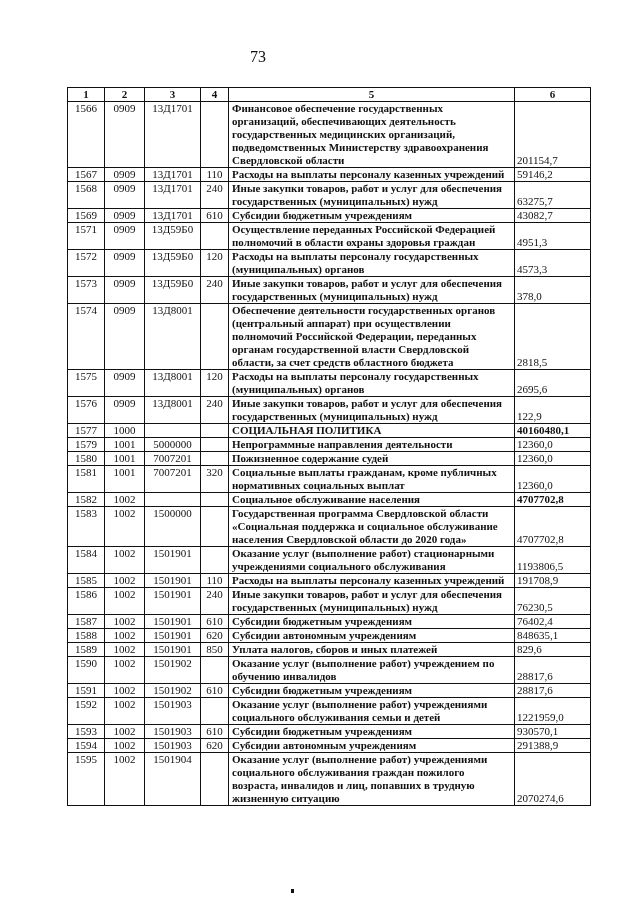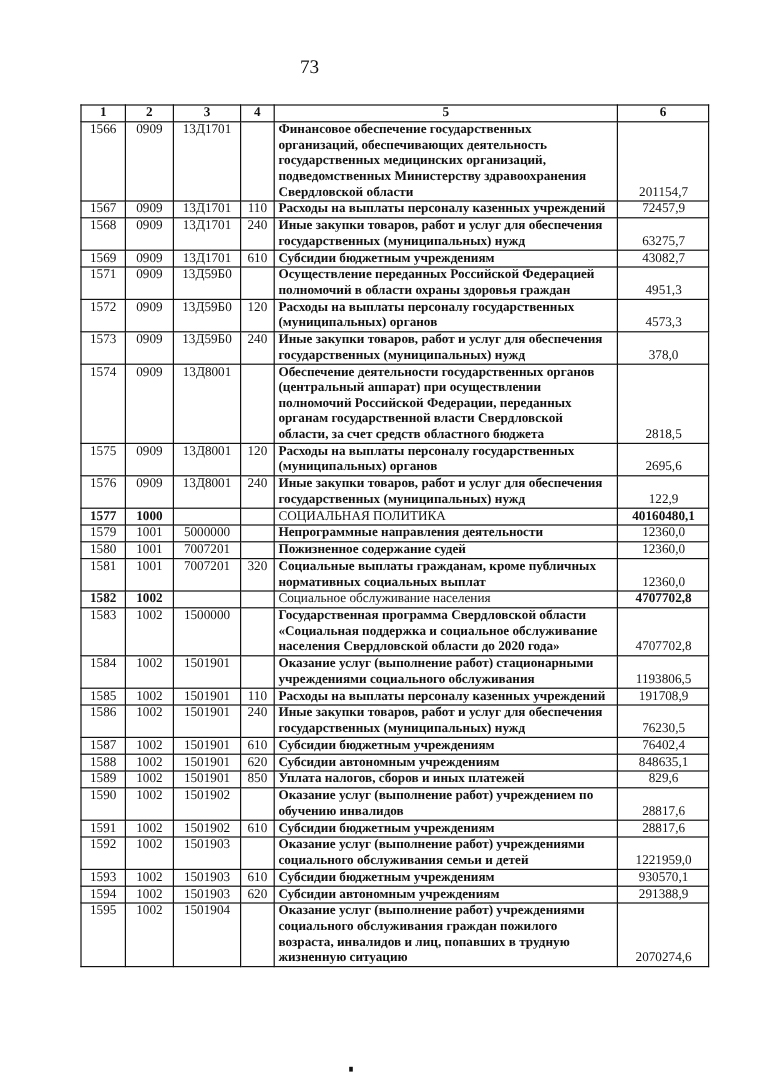--- a/index.html
+++ b/index.html
@@ -13,24 +13,24 @@
   table.budget col.c2 { width: 40px; }
   table.budget col.c3 { width: 56px; }
   table.budget col.c4 { width: 28px; }
   table.budget col.c5 { width: 286px; }
   table.budget col.c6 { width: 76px; }
   table.budget td, table.budget th { border: 1px solid #111; padding: 0 2px; vertical-align: top;
                  white-space: nowrap; overflow: hidden; }
   table.budget th { font-weight: bold; text-align: center; height: 12px; border-width: 1.5px; }
   table.budget td.num { text-align: center; }
   table.budget td.desc { white-space: normal; padding-left: 3px; font-weight: bold; }
-  table.budget td.amount { text-align: center; vertical-align: bottom; padding-right: 1px; }
-  table.budget tr.bold td.b { font-weight: bold; margin-top: 44px; }
+  table.budget td.amount { text-align: left; vertical-align: bottom; padding-right: 1px; }
+  table.budget tr.bold td.b { font-weight: normal; margin-top: 44px; }
   table.budget tr.bold td.amount { font-weight: bold; }
-  table.budget tr.bold td.desc { font-weight: normal; }
+  table.budget tr.bold td.desc { font-weight: bold; }
   .footer-dot { position: absolute; top: 889px; left: 291px; width: 3px; height: 4px; background: #111; }
 </style>
 </head>
 <body>
 
 <div class="page-number">73</div>
 
 <table class="budget">
   <colgroup>
     <col class="c1">
@@ -58,21 +58,21 @@
         <td class="num"></td>
         <td class="desc">Финансовое обеспечение государственных организаций, обеспечивающих деятельность государственных медицинских организаций, подведомственных Министерству здравоохранения Свердловской области</td>
         <td class="amount">201154,7</td>
       </tr>
       <tr>
         <td class="num b">1567</td>
         <td class="num b">0909</td>
         <td class="num">13Д1701</td>
         <td class="num">110</td>
         <td class="desc">Расходы на выплаты персоналу казенных учреждений</td>
-        <td class="amount">72457,9</td>
+        <td class="amount">59146,2</td>
       </tr>
       <tr>
         <td class="num b">1568</td>
         <td class="num b">0909</td>
         <td class="num">13Д1701</td>
         <td class="num">240</td>
         <td class="desc">Иные закупки товаров, работ и услуг для обеспечения государственных (муниципальных) нужд</td>
         <td class="amount">63275,7</td>
       </tr>
       <tr>

